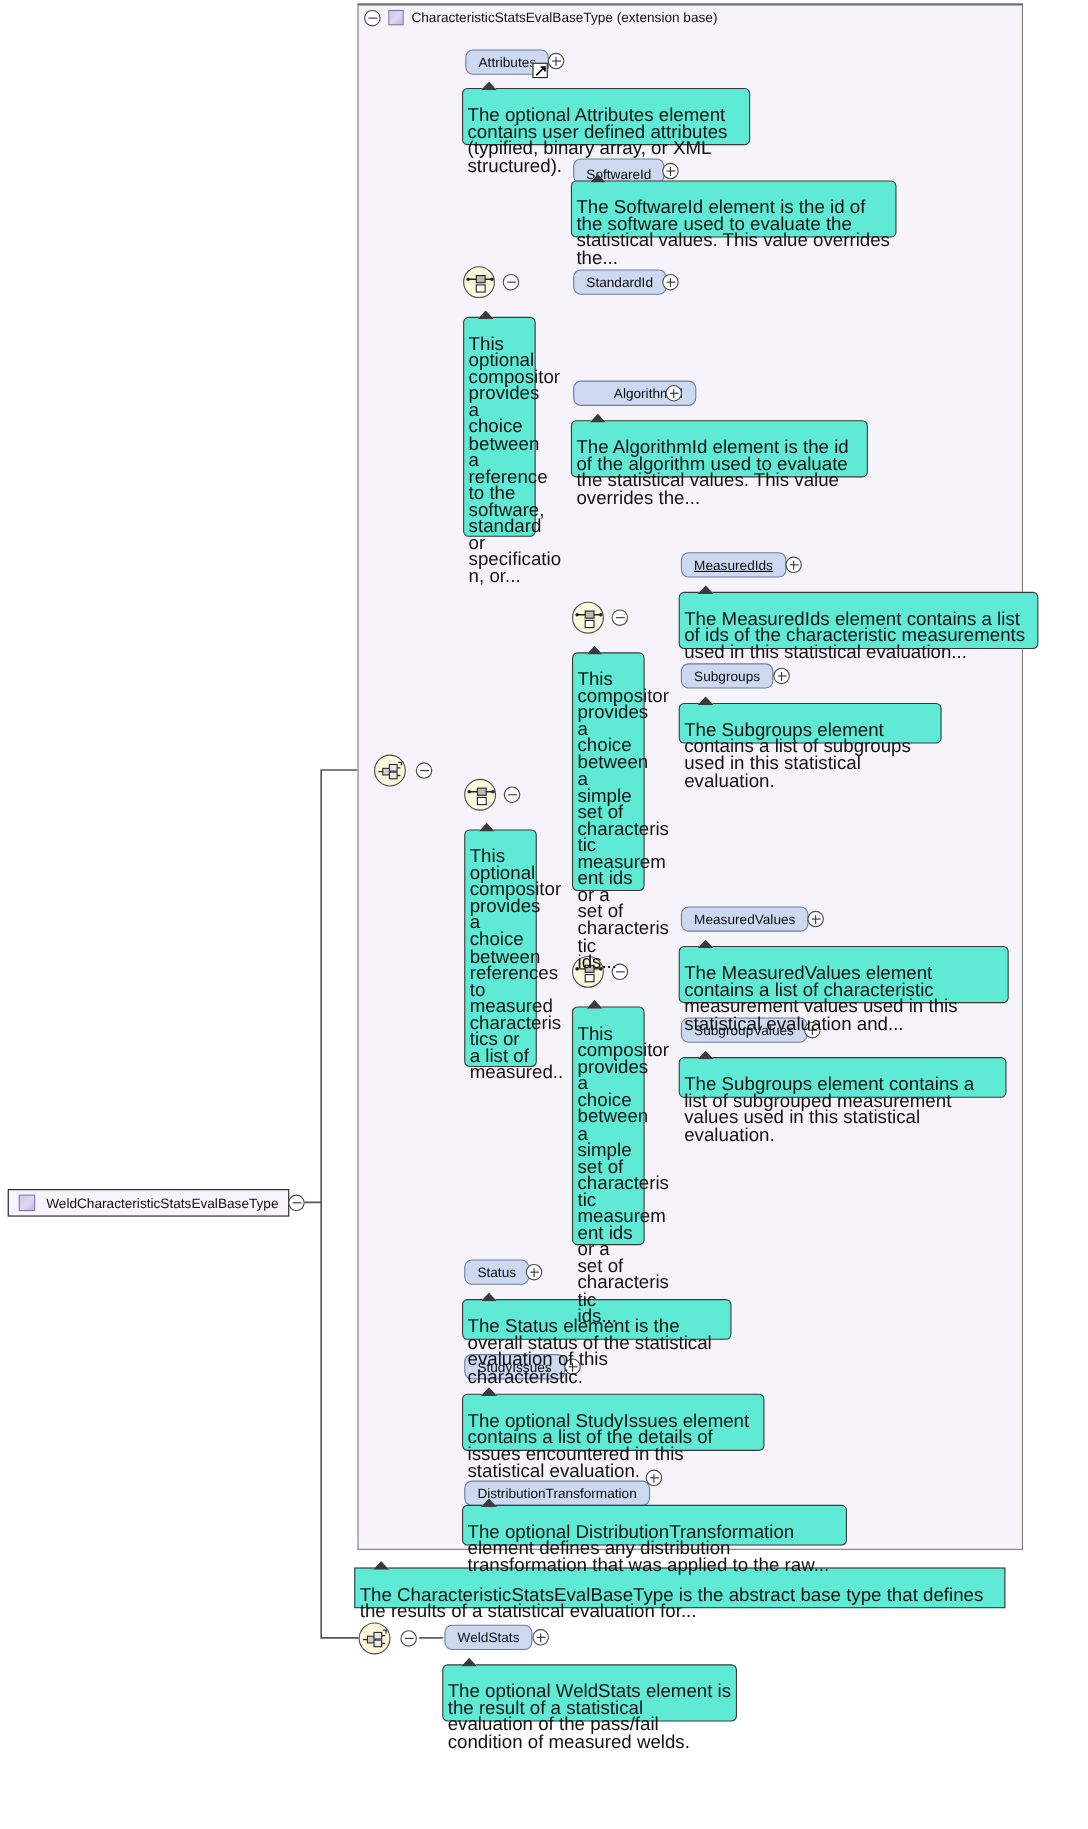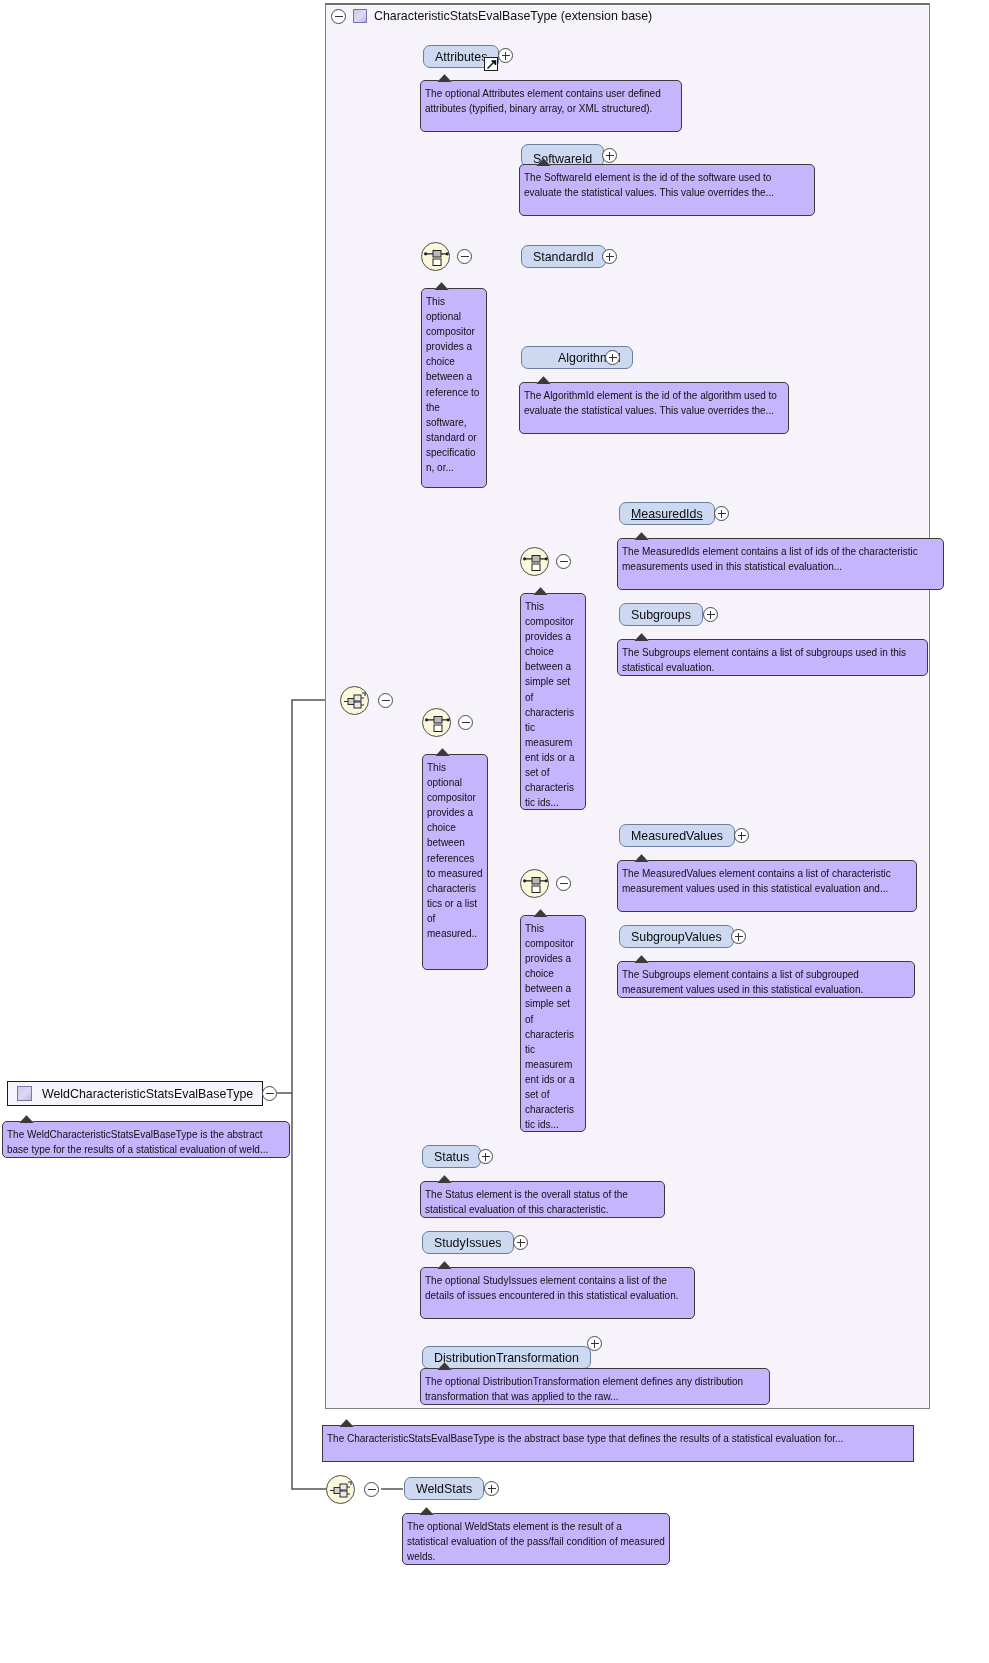--- a/index.html
+++ b/index.html
@@ -100,27 +100,27 @@
   }
   .rootbox .swatch {
     width: 15px; height: 15px;
     background: linear-gradient(135deg,#cfc6ef 0%, #ded8f3 55%, #bdb2e6 100%);
     border: 1px solid #7b74a8;
   }
 
   
   .anno {
     position: absolute;
-    background: #c4b5fd;
+    background: #5eead4;
     border: 1px solid #3a3a3a;
     border-radius: 5px;
-    font-size: 10px;
+    font-size: 17px;
     line-height: 15.2px;
     color: #111111;
-    padding: 5px 4px 2px 4px;
+    padding: 16px 4px 2px 4px;
   }
   .anno.sq { border-radius: 0; }
   .anno .notch {
     position: absolute;
     top: -7px;
     width: 15px; height: 8px;
     background: #e4dff0;
     clip-path: polygon(0 100%, 50% 0, 100% 100%);
     border: none;
   }
@@ -316,21 +316,21 @@
   <div class="circ-plus" style="left:714px; top:506px;"></div>
   <div class="anno" style="left:617px; top:538px; width:327px; height:52px;">
     <span class="notch" style="left:16px;"></span>
     <span class="txt">The MeasuredIds element contains a list of ids of the characteristic measurements used in this statistical evaluation...</span>
   </div>
 
   <div class="node" style="left:619px; top:603px;">
     <span>Subgroups</span>
   </div>
   <div class="circ-plus" style="left:703px; top:607px;"></div>
-  <div class="anno" style="left:617px; top:639px; width:311px; height:37px;">
+  <div class="anno" style="left:617px; top:639px; width:239px; height:37px;">
     <span class="notch" style="left:16px;"></span>
     <span class="txt">The Subgroups element contains a list of subgroups used in this statistical evaluation.</span>
   </div>
 
   <div class="comp" style="left:520px; top:869px;">
     <svg width="29" height="29" viewBox="0 0 29 29">
       <rect x="11" y="7.5" width="8" height="6.5" fill="#b9b9b9" stroke="#222" stroke-width="1"></rect>
       <rect x="11" y="16" width="8" height="6.5" fill="#ffffff" stroke="#222" stroke-width="1"></rect>
       <path d="M4,10.8 h7 M19,10.8 h6" stroke="#222" stroke-width="1.3"></path>
       <circle cx="3.6" cy="10.8" r="1.6" fill="#222"></circle>
@@ -411,18 +411,14 @@
   <div class="anno" style="left:402px; top:1513px; width:268px; height:52px;">
     <span class="notch" style="left:16px;"></span>
     <span class="txt">The optional WeldStats element is the result of a statistical evaluation of the pass/fail condition of measured welds.</span>
   </div>
 
   <div class="rootbox" style="left:7px; top:1081px;">
     <span class="swatch"></span>
     <span>WeldCharacteristicStatsEvalBaseType</span>
   </div>
   <div class="circ-minus" style="left:262px; top:1086px;"></div>
-  <div class="anno" style="left:2px; top:1121px; width:288px; height:37px;">
-    <span class="notch" style="left:16px;"></span>
-    <span class="txt">The WeldCharacteristicStatsEvalBaseType is the abstract base type for the results of a statistical evaluation of weld...</span>
-  </div>
 
 </div>
 
 </body></html>

